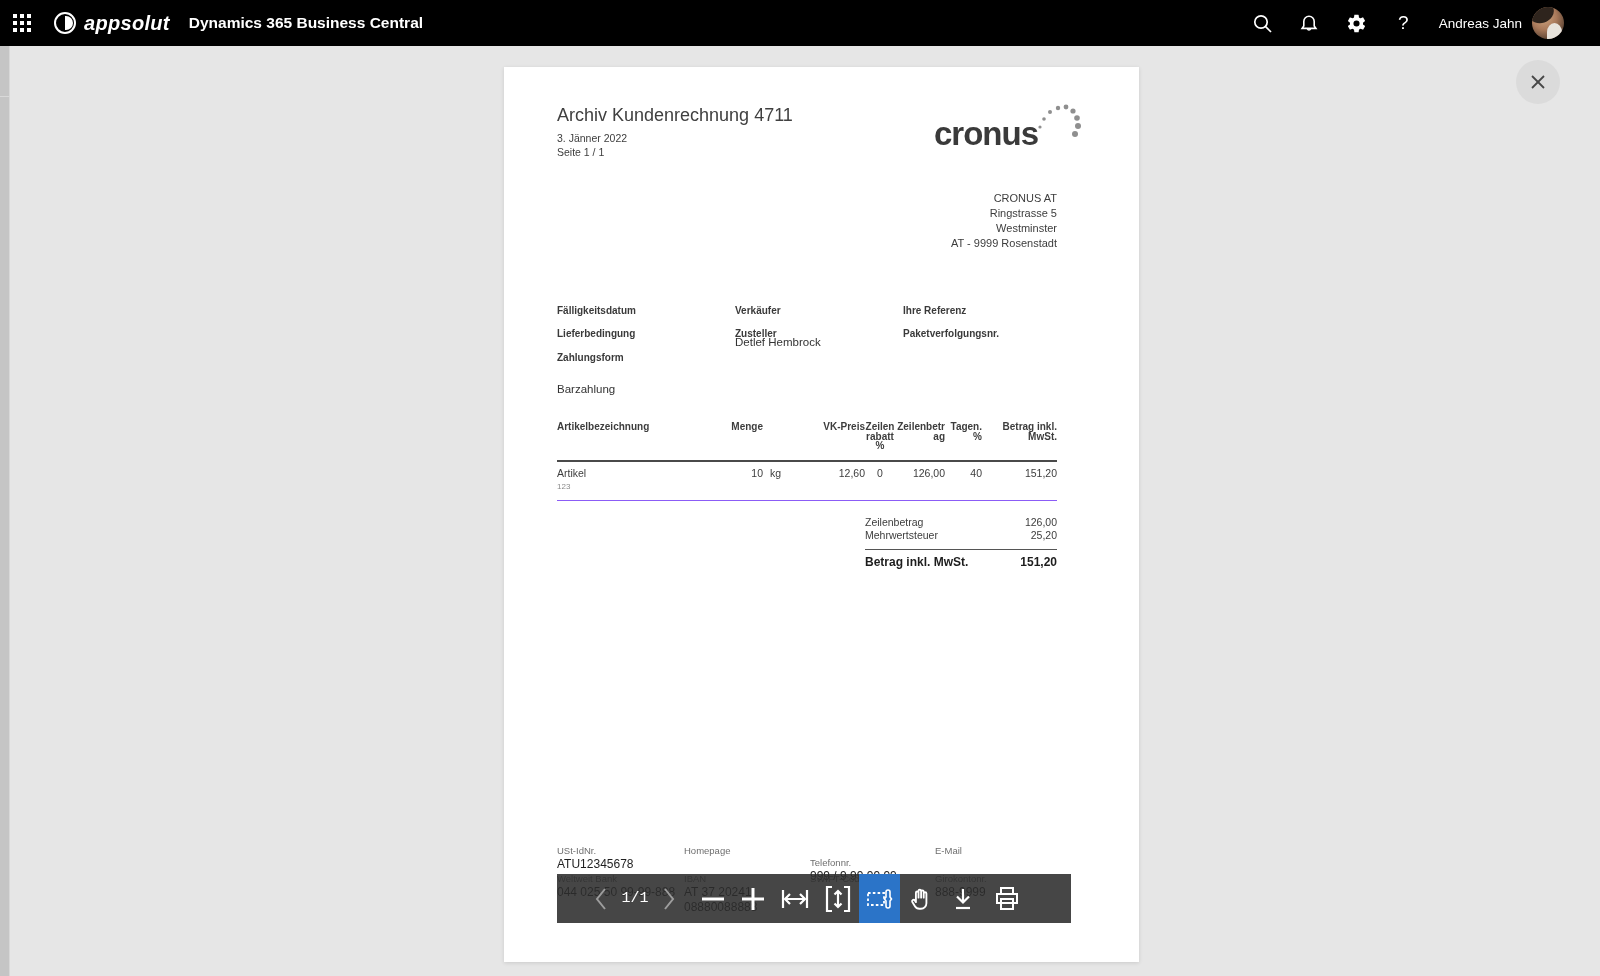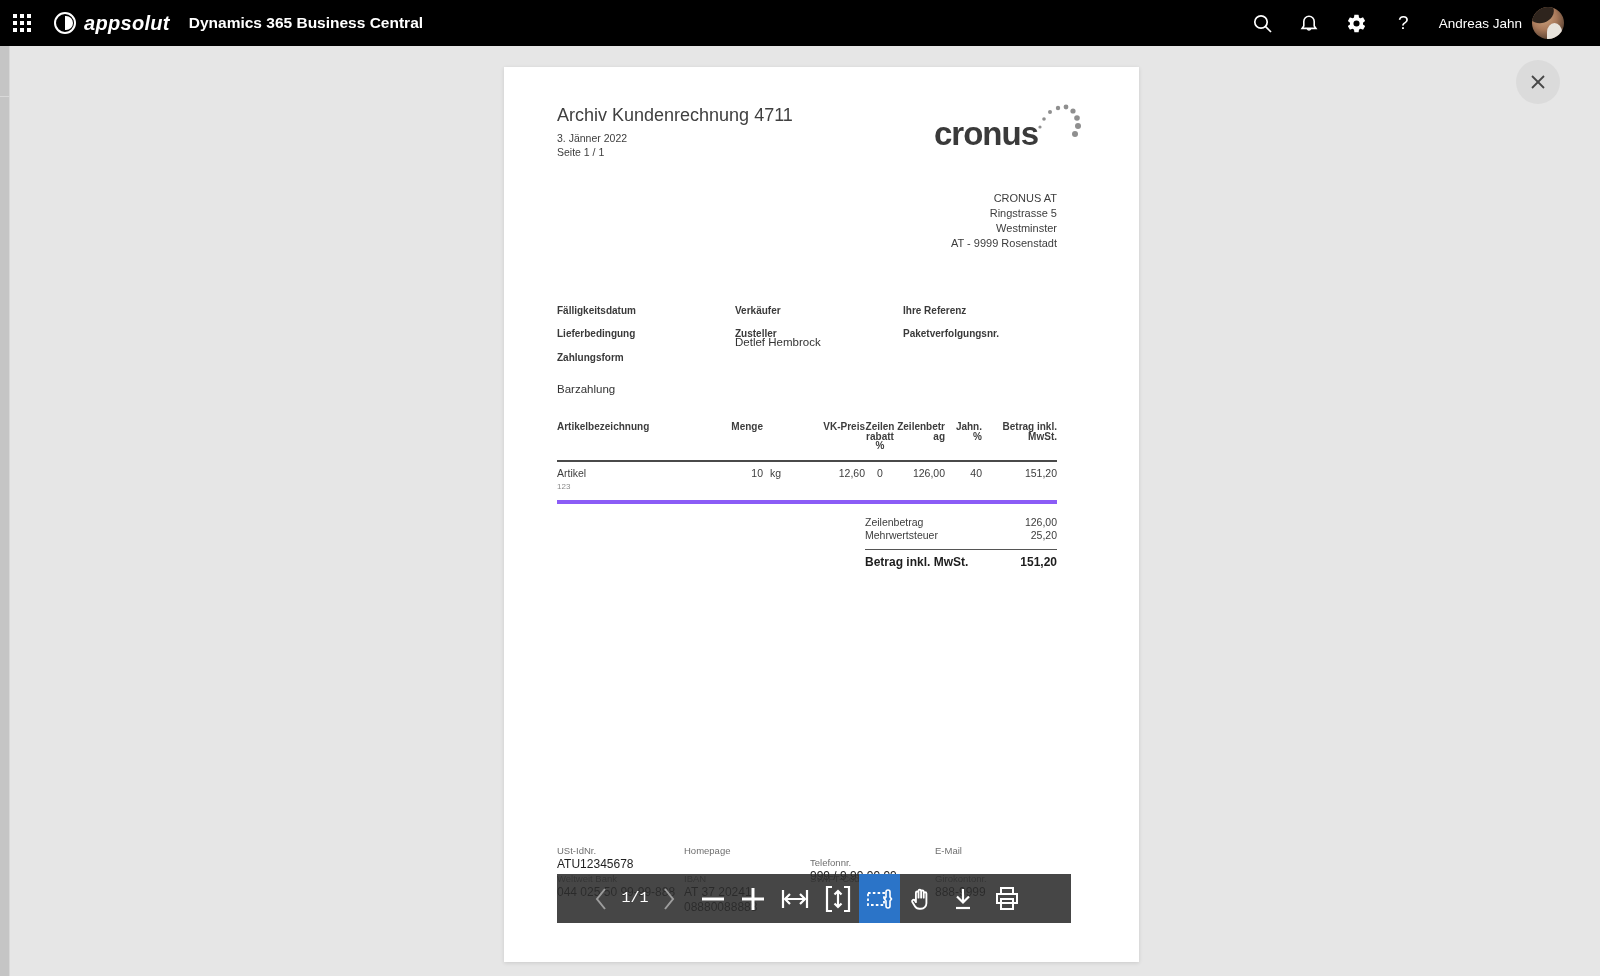--- a/index.html
+++ b/index.html
@@ -56,21 +56,21 @@
 
   .fld-label { font-size:10px; font-weight:bold; color:#3a3a3a; }
   .fld-value { font-size:11.5px; color:#333; margin-top:20px; }
 
   
   .inv-table { left:53px; top:355px; width:500px; font-size:10.5px; }
   .tr { display:flex; }
   .thead { font-size:10px; font-weight:bold; line-height:10px; align-items:flex-start;
            min-height:40px; border-bottom:2px solid #4a4a4a; }
   .thead .c { overflow-wrap:anywhere; line-height:9.5px; }
-  .trow { padding-top:5px; padding-bottom:9px; border-bottom:4px solid #8b5cf6; align-items:flex-start; }
+  .trow { padding-top:5px; padding-bottom:9px; border-bottom:1px solid #8b5cf6; align-items:flex-start; }
   .c-desc { width:137px; }
   .c-qty { width:69px; text-align:right; }
   .c-unit { width:31px; text-align:left; padding-left:7px; }
   .c-price { width:71px; text-align:right; }
   .c-disc { width:30px; text-align:center; }
   .c-lamt { width:50px; text-align:right; }
   .c-vat { width:37px; text-align:right; }
   .c-incl { width:75px; text-align:right; }
   .item-no { font-size:8px; color:#8a8a8a; margin-top:3px; }
 
@@ -208,21 +208,21 @@
     </div>
 
     <div class="abs inv-table">
       <div class="tr thead">
         <div class="c c-desc">Artikelbezeichnung</div>
         <div class="c c-qty">Menge</div>
         <div class="c c-unit"></div>
         <div class="c c-price">VK-Preis</div>
         <div class="c c-disc">Zeilenrabatt %</div>
         <div class="c c-lamt">Zeilenbetrag</div>
-        <div class="c c-vat">Jahn. %</div>
+        <div class="c c-vat">Tagen. %</div>
         <div class="c c-incl">Betrag inkl. MwSt.</div>
       </div>
       <div class="tr trow">
         <div class="c c-desc">
           <div>Artikel</div>
           <div class="item-no">123</div>
         </div>
         <div class="c c-qty">10</div>
         <div class="c c-unit">kg</div>
         <div class="c c-price">12,60</div>

